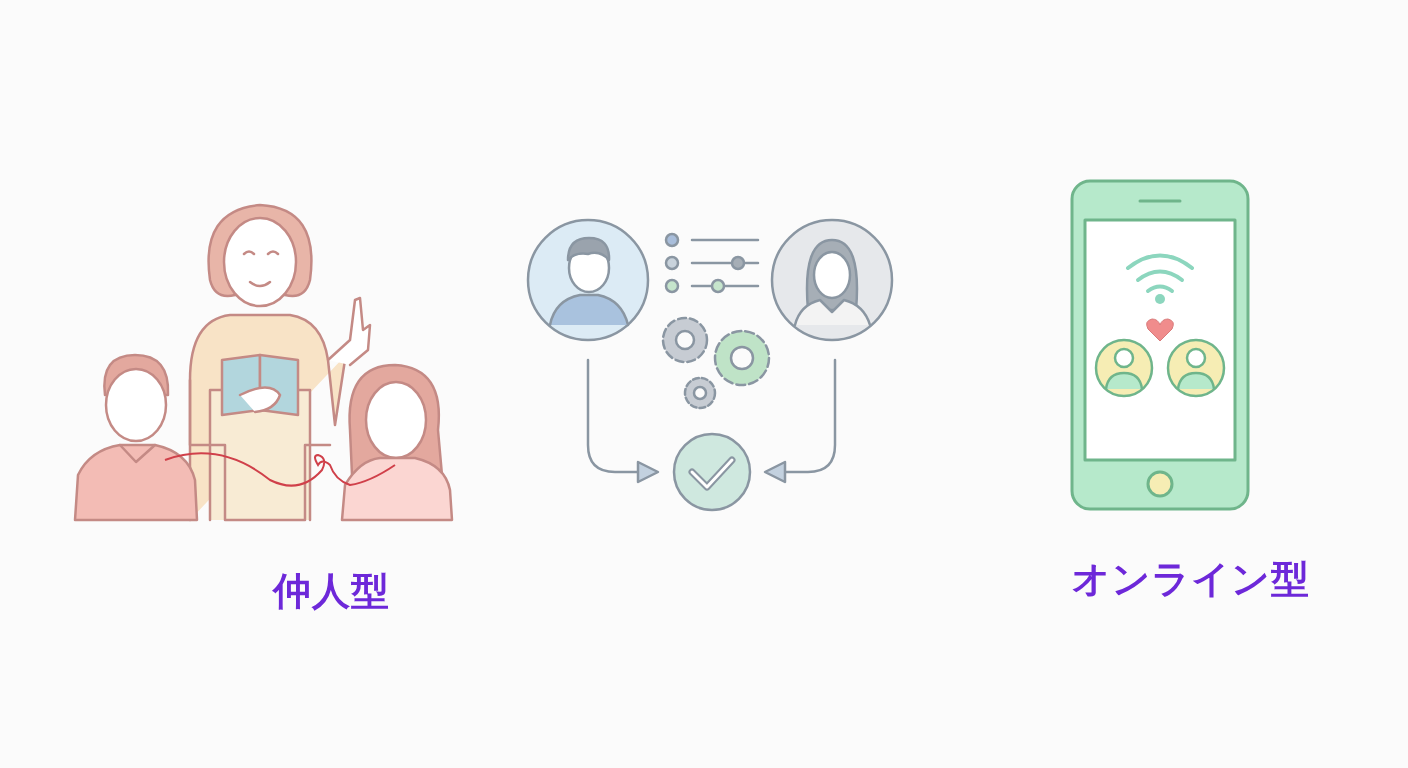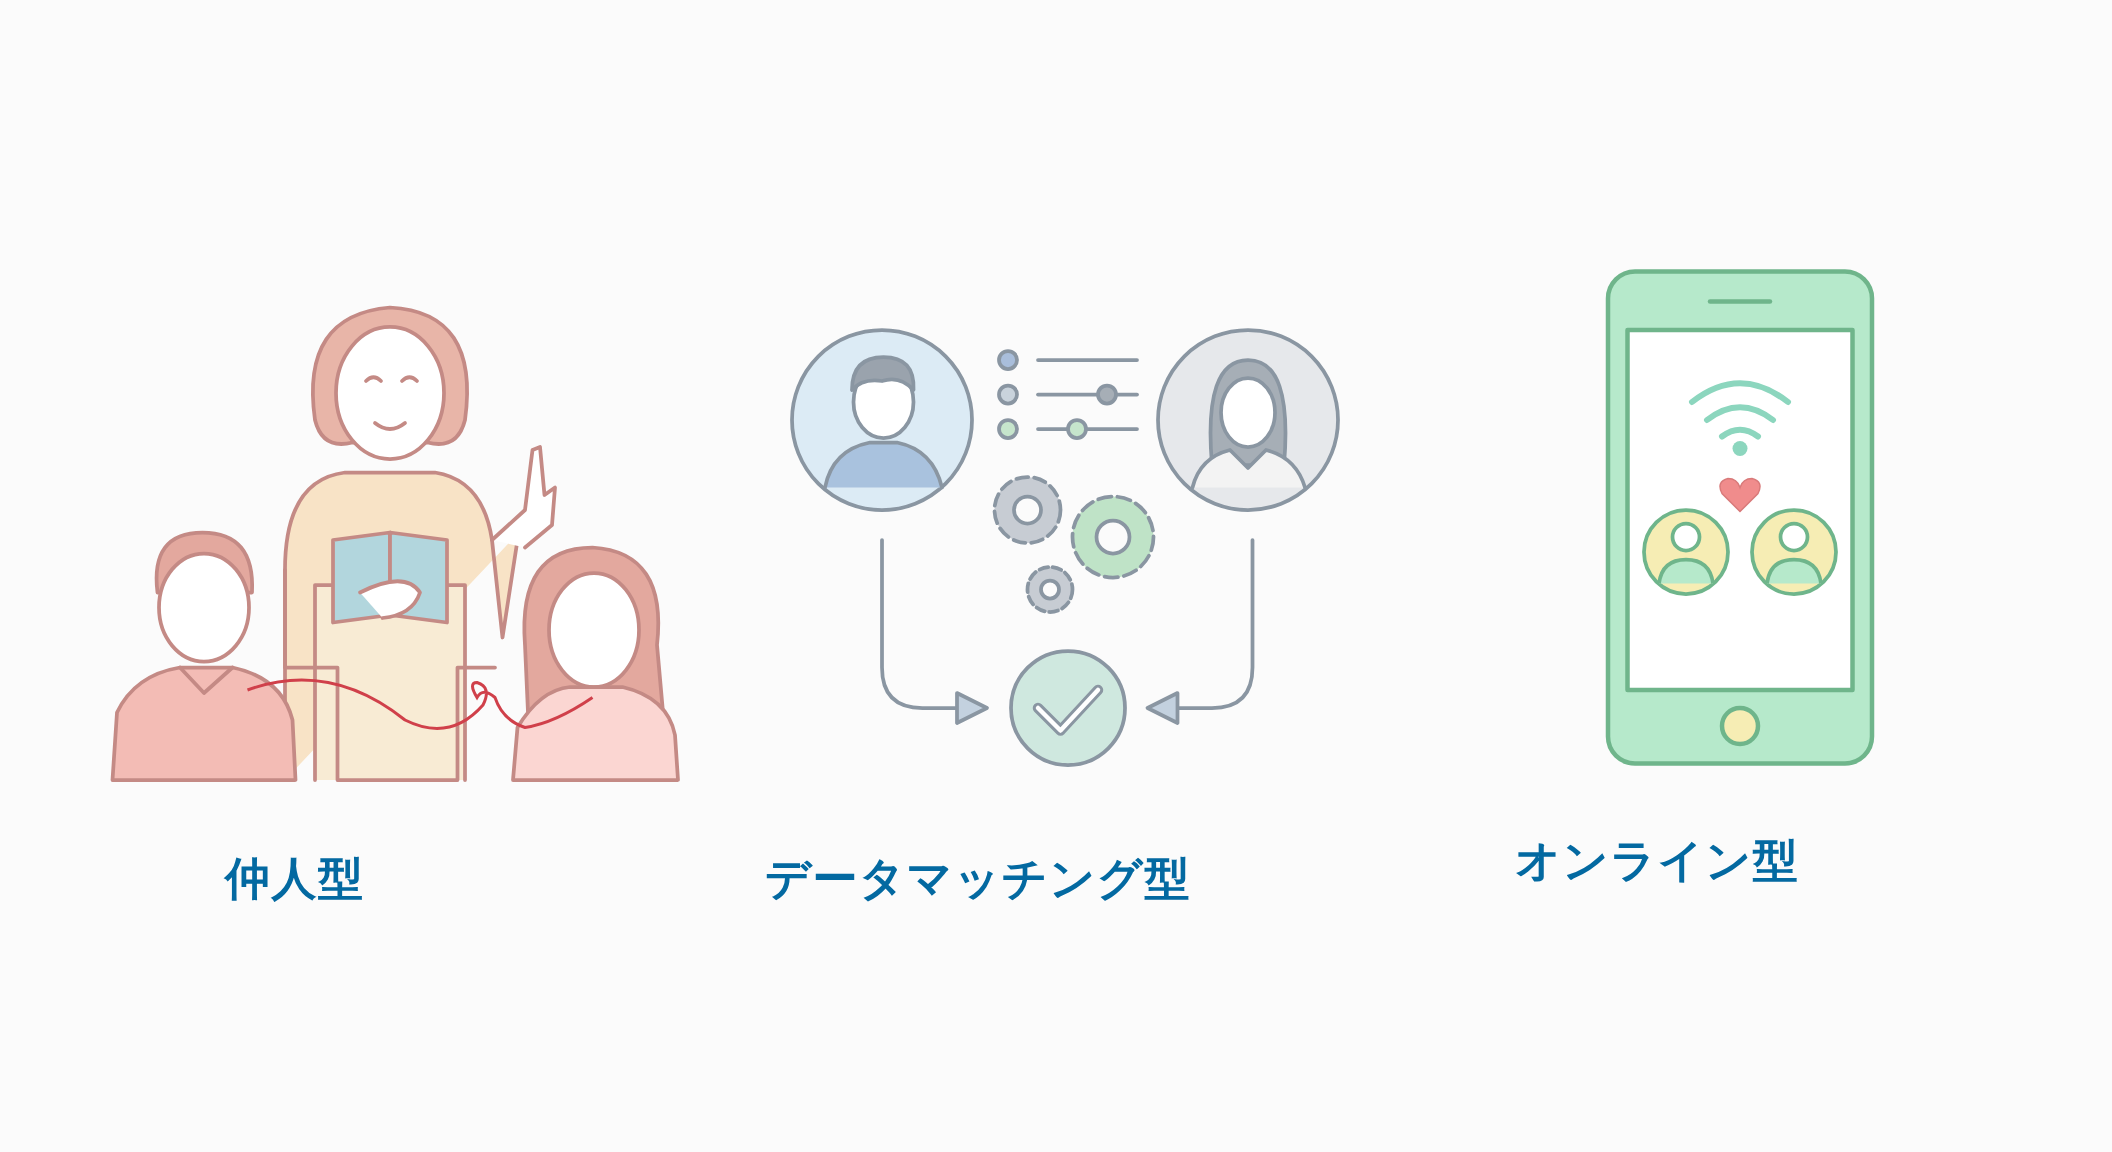--- a/index.html
+++ b/index.html
@@ -1,18 +1,18 @@
 <!DOCTYPE html>
 <html><head>
 <meta charset="utf-8">
 <style>
   html,body{margin:0;padding:0;}
   body{width:1408px;height:768px;background:#fbfbfb;position:relative;overflow:hidden;font-family:"DejaVu Sans",sans-serif;}
   .panel{position:absolute;}
-  .label{position:absolute;top:566px;font-size:30px;font-weight:bold;color:#0369a1;text-align:left;letter-spacing:1px;}
+  .label{position:absolute;top:566px;font-size:38px;font-weight:bold;color:#6d28d9;text-align:right;letter-spacing:1px;}
   svg{position:absolute;overflow:visible;}
 </style>
 </head>
 <body>
 
 <div class="panel" style="left:60px;top:190px;width:420px;height:340px;">
   <svg width="420" height="340" viewBox="0 0 420 340">
     <g stroke="#c48a85" stroke-width="2.5" fill="none" stroke-linejoin="round" stroke-linecap="round">
 
       <path d="M150 90 Q140 20 200 15 Q260 18 250 90 Q245 110 225 105 L175 105 Q155 110 150 90 Z" fill="#e8b5a8"></path>
@@ -79,21 +79,20 @@
       <path d="M78 160 L78 245 Q78 272 105 272 L128 272"></path>
       <path d="M128 262 L148 272 L128 282 Z" fill="#c3d1df"></path>
       <path d="M325 160 L325 245 Q325 272 298 272 L275 272"></path>
       <path d="M275 262 L255 272 L275 282 Z" fill="#c3d1df"></path>
 
       <circle cx="202" cy="272" r="38" fill="#cfe8df"></circle>
       <path d="M182 272 L197 287 L222 260" stroke-width="7" stroke="#8a96a2"></path>
       <path d="M182 272 L197 287 L222 260" stroke-width="3" stroke="#fff"></path>
     </g>
   </svg>
-  <div class="label" style="left:0;width:400px;top:366px;">データマッチング型</div>
 </div>
 
 <div class="panel" style="left:1060px;top:173px;width:200px;height:345px;">
   <svg width="200" height="345" viewBox="0 0 200 345">
     <g stroke="#6fb58b" stroke-width="3" fill="none" stroke-linecap="round" stroke-linejoin="round">
       <rect x="12" y="8" width="176" height="328" rx="18" fill="#b6e9cb"></rect>
       <rect x="25" y="47" width="150" height="240" fill="#fff"></rect>
       <line x1="80" y1="28" x2="120" y2="28"></line>
       <circle cx="100" cy="311" r="12" fill="#f6edb4"></circle>
     </g>

